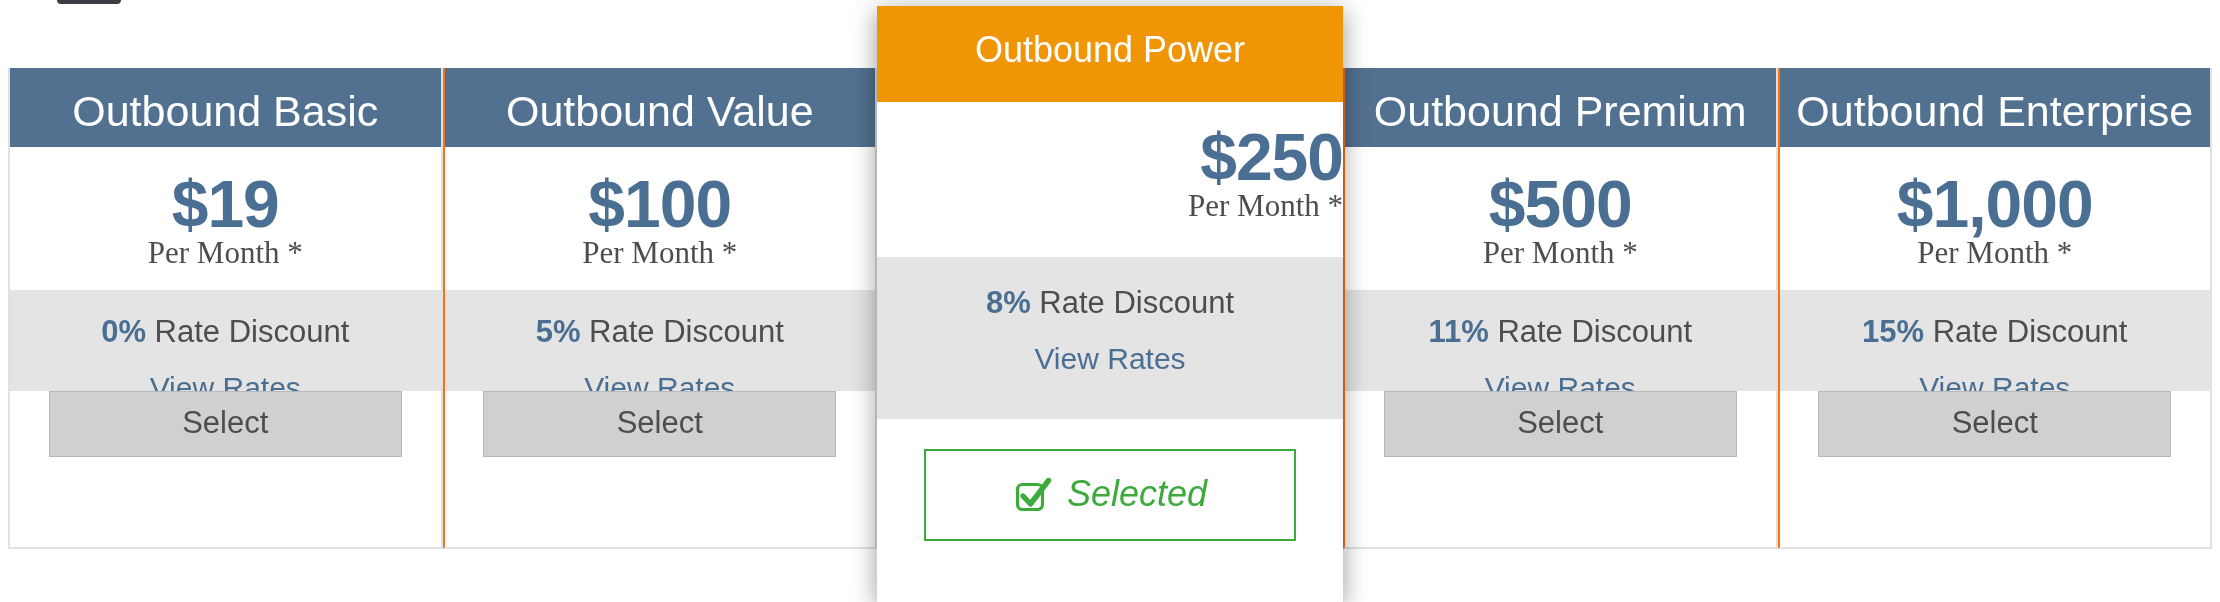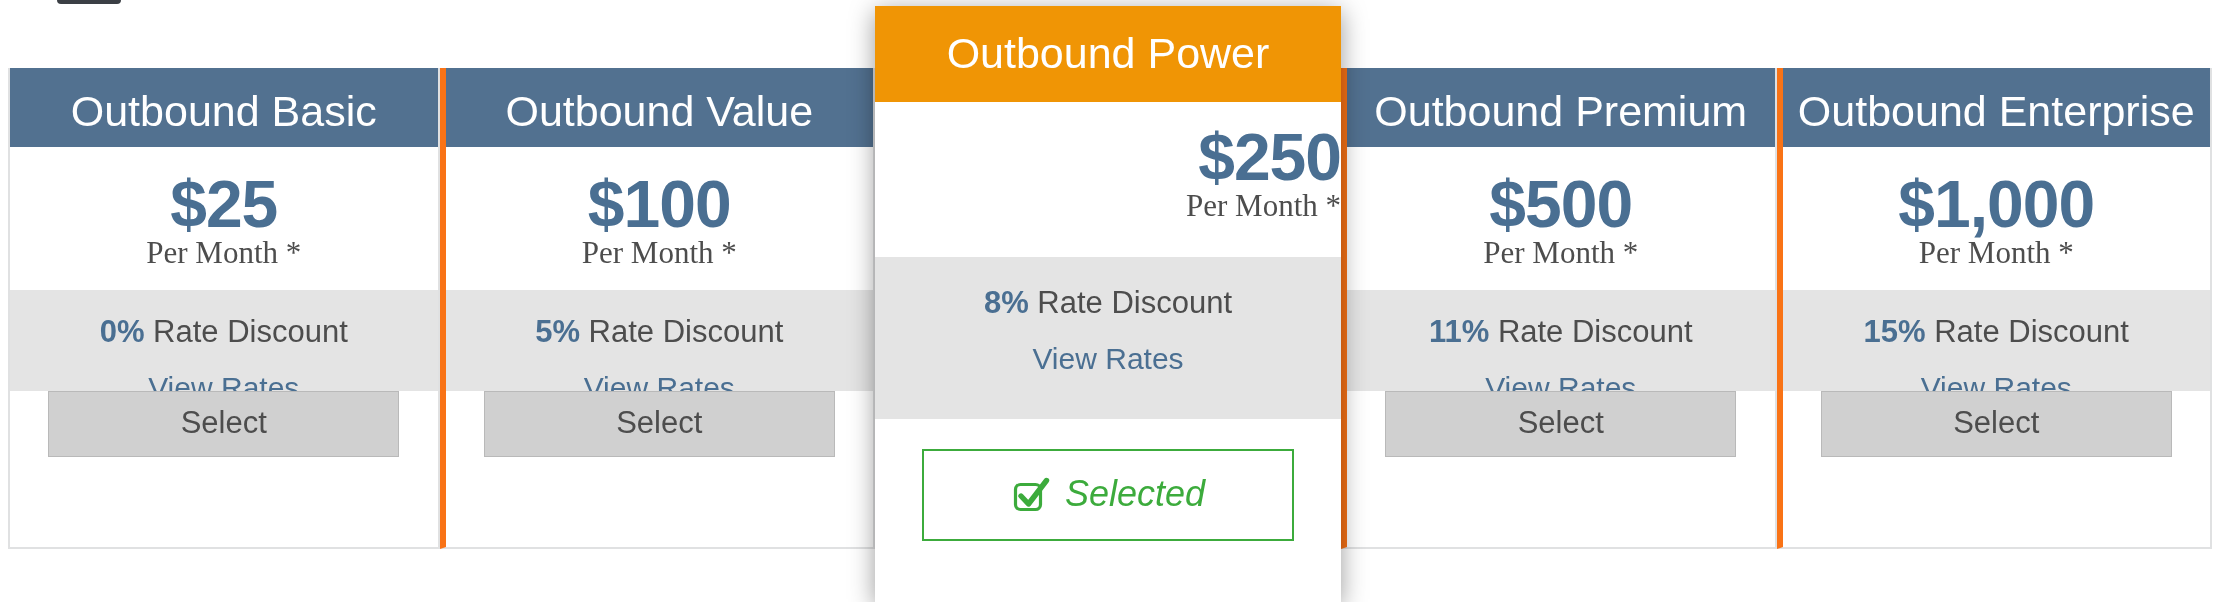--- a/index.html
+++ b/index.html
@@ -33,21 +33,21 @@
     width: 2204px;
     height: 481px;
     display: flex;
     align-items: flex-start;
   }
 
   .plan-card {
     position: relative;
     flex: 1 1 0;
     background: #ffffff;
-    border-left: 6px solid #f97316;
+    border-left: 2px solid #f97316;
     border-right: 2px solid #e0e1e2;
     border-bottom: 2px solid #e0e1e2;
     box-sizing: border-box;
     display: flex;
     flex-direction: column;
     height: 481px;
   }
   .plan-card:first-child { border-left: 2px solid #e0e1e2; }
 
   .plan-header {
@@ -137,21 +137,21 @@
     z-index: 10;
     height: 596px;
     margin-top: -62px;
     flex: 0 0 466px;
     border: none;
     box-shadow: 0 5px 24px rgba(0,0,0,0.40);
     background: #ffffff;
   }
   .plan-card.featured .plan-header {
     background: #f09505;
-    font-size: 43px;
+    font-size: 36px;
     height: 96px;
     padding-top: 26px;
   }
   .plan-card.featured .plan-price-block { height: 155px; padding-top: 22px; text-align: right; }
   .plan-card.featured .plan-discount-block { height: 162px; padding-top: 30px; }
   .plan-card.featured .plan-action-block { padding-top: 30px; }
 
   .selected-button {
     width: 80%;
     background: #ffffff;
@@ -173,21 +173,21 @@
 </head>
 <body>
 
 <div id="top-clip"></div>
 
 <div id="pricing-table">
 
   <div class="plan-card">
     <div class="plan-header">Outbound Basic</div>
     <div class="plan-price-block">
-      <div class="plan-price">$25</div>
+      <div class="plan-price">$19</div>
       <div class="plan-period">Per Month *</div>
     </div>
     <div class="plan-discount-block">
       <div class="plan-discount-line"><span class="plan-discount-pct">0%</span> <span>Rate Discount</span></div>
       <span class="plan-rates-link">View Rates</span>
     </div>
     <div class="plan-action-block">
       <button class="select-button">Select</button>
     </div>
   </div>

